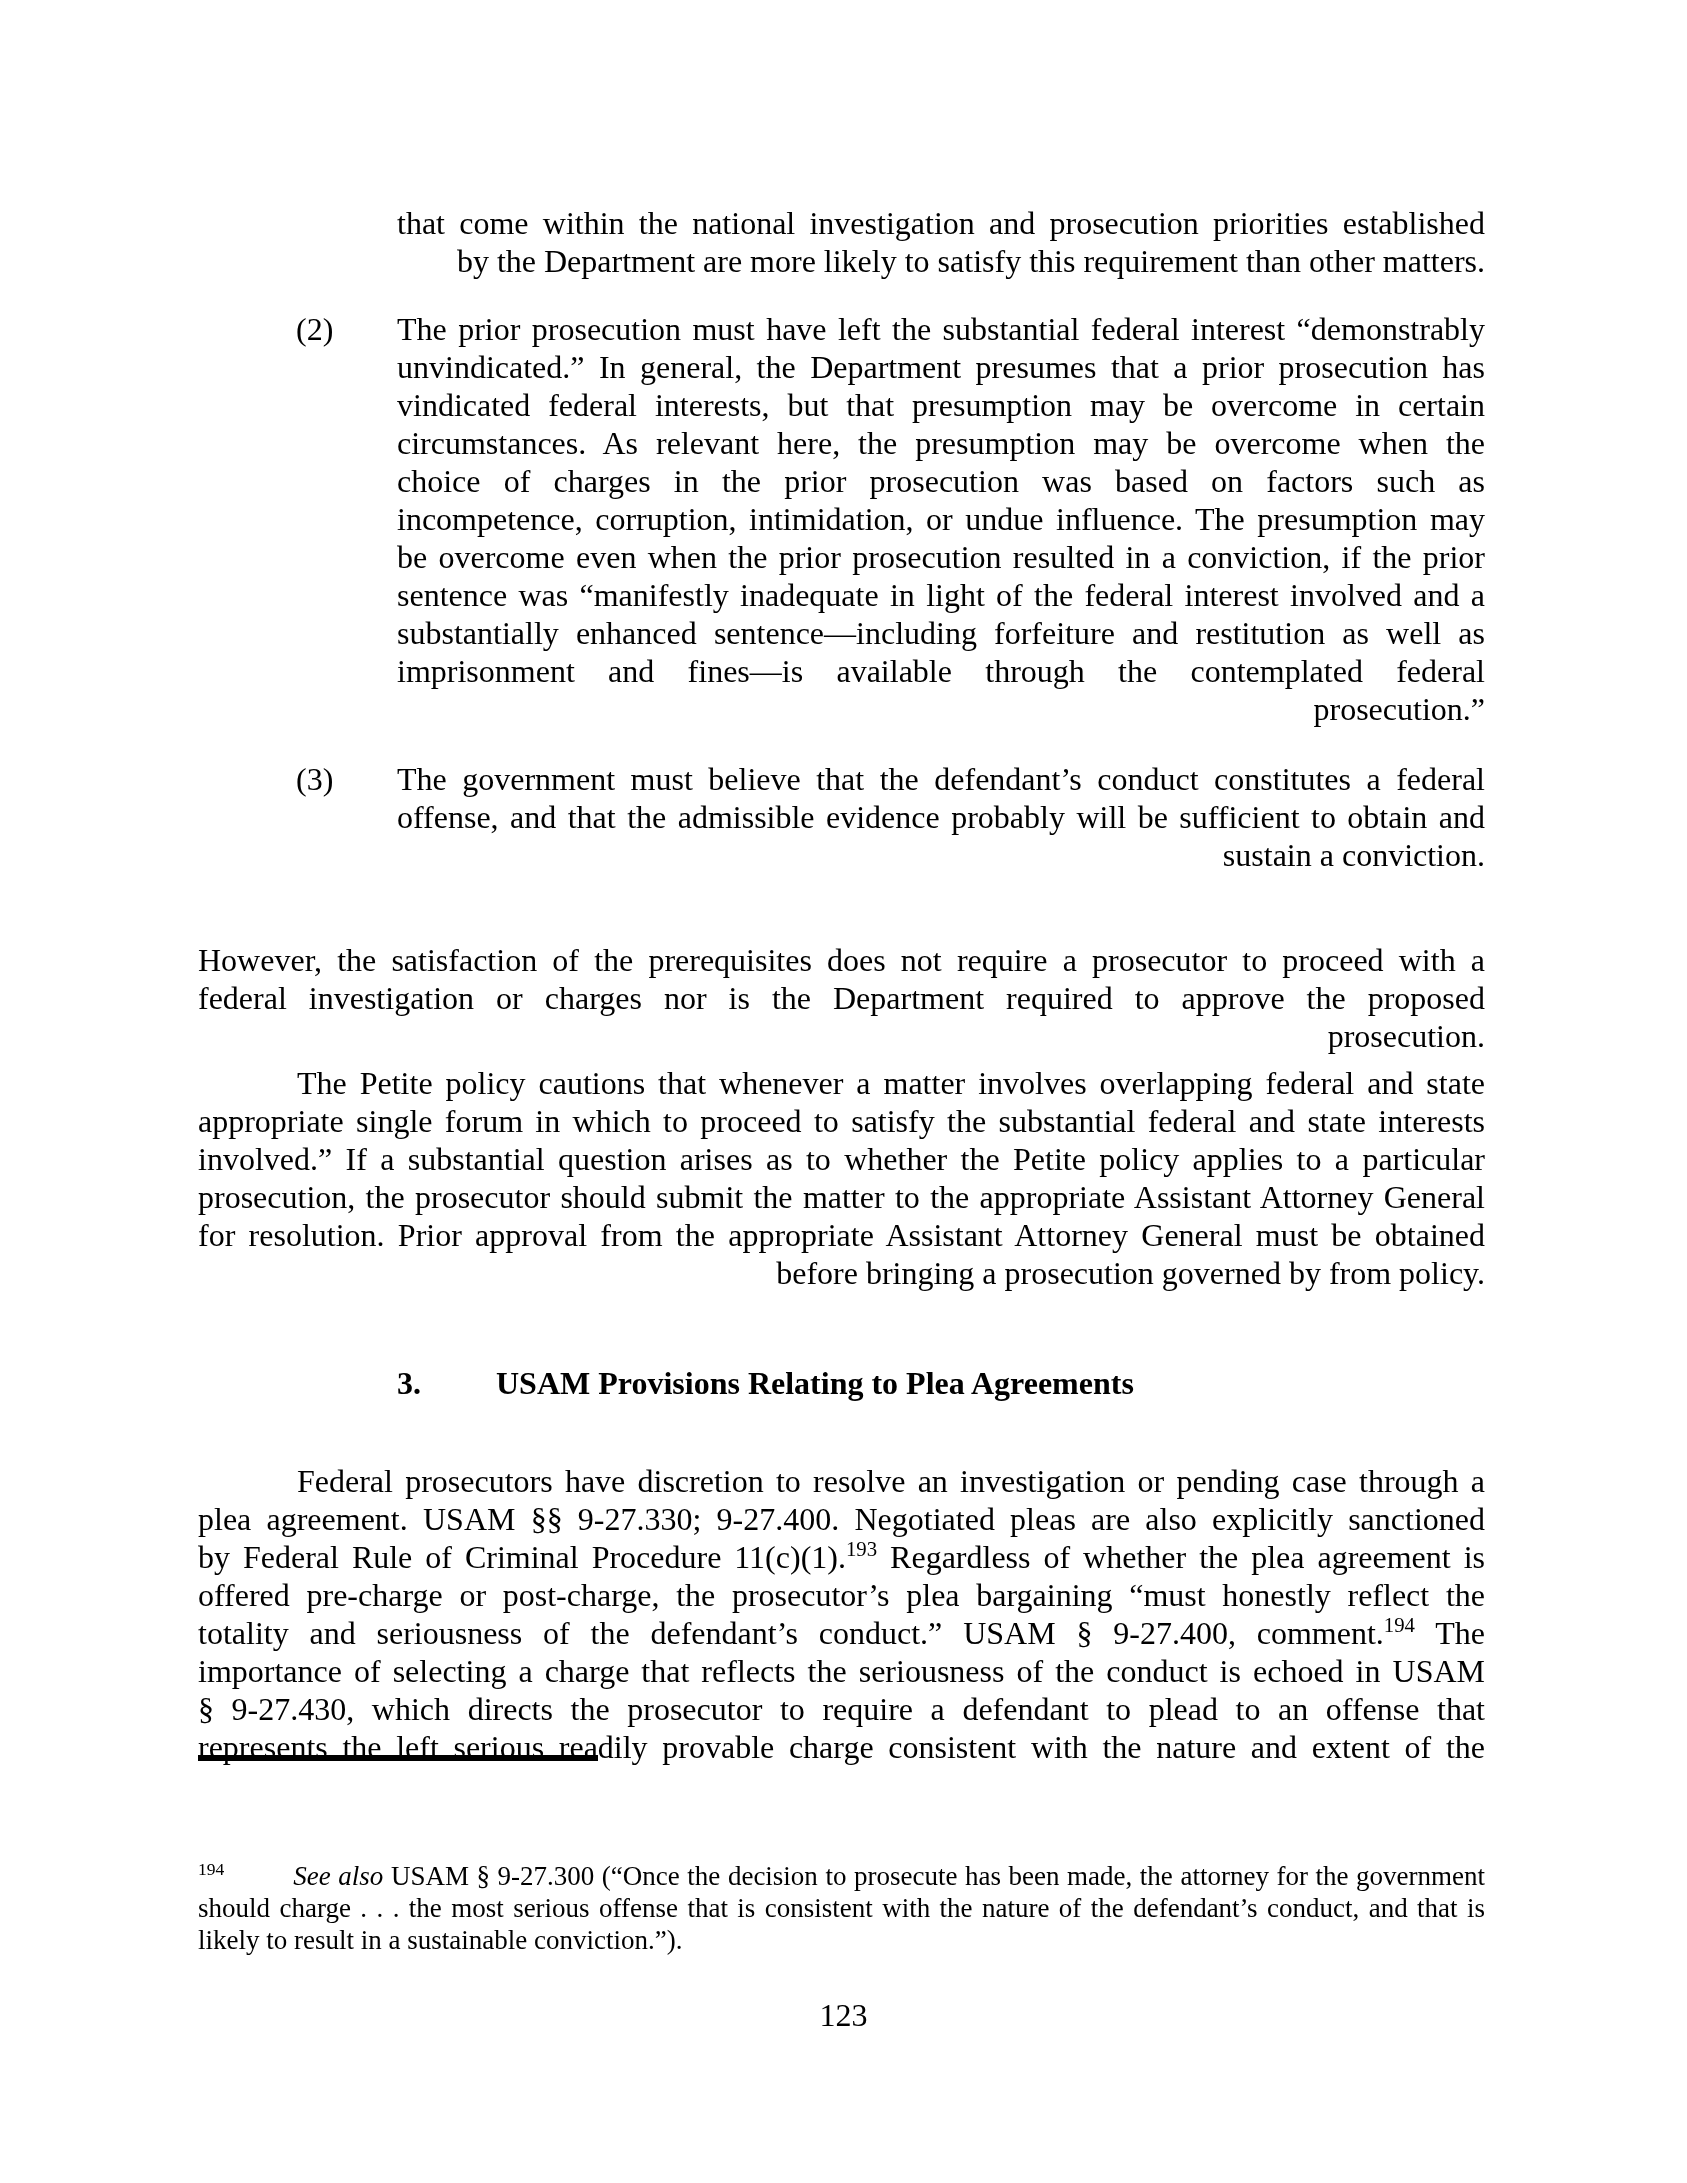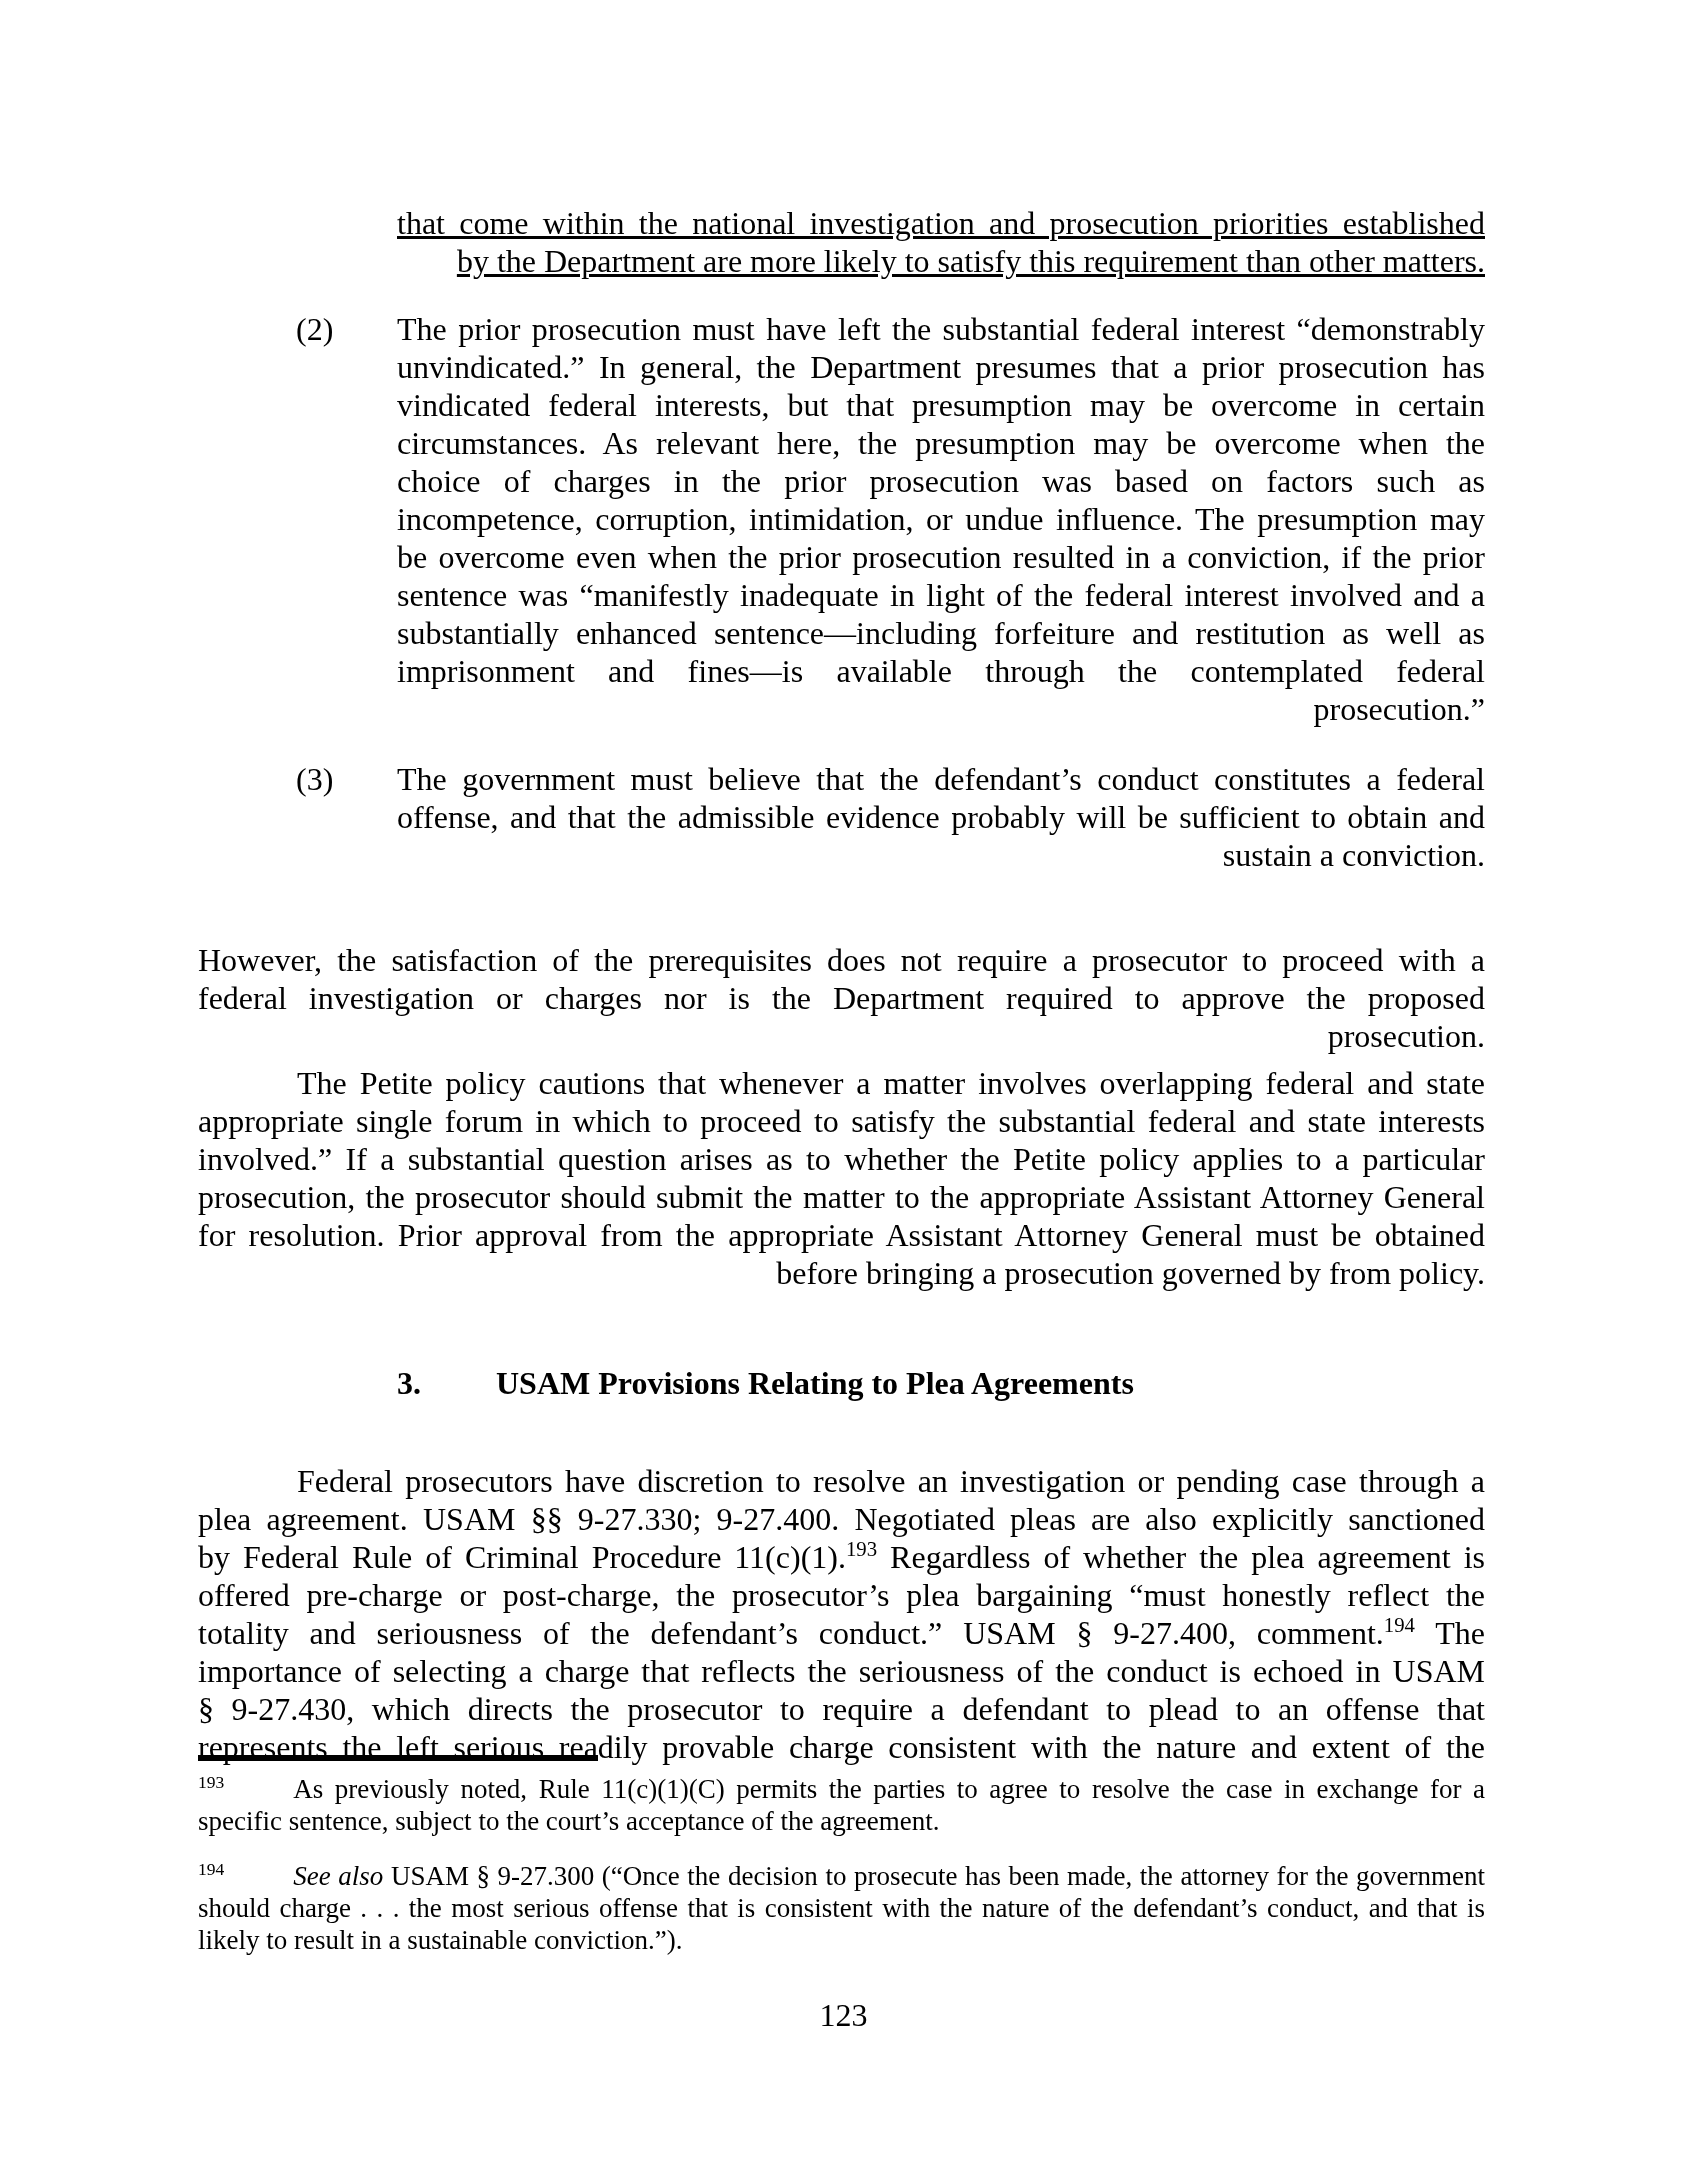--- a/index.html
+++ b/index.html
@@ -26,21 +26,21 @@
   .fntab { display:inline-block; width:69px; }
   .ital { font-style:italic; }
   #fnrule { background:#000; }
   #pageno { text-align:center; font-size:32px; line-height:38px; }
 </style>
 </head>
 <body>
 
 <div id="page">
 
-  <div class="block bodytext" style="left:397px; top:204px; width:1088px;text-decoration:underline;">
+  <div class="block bodytext" style="left:397px; top:204px; width:1088px;">
     <div class="line jline">that come within the national investigation and prosecution priorities established</div>
     <div class="line">by the Department are more likely to satisfy this requirement than other matters.</div>
   </div>
 
   <div class="marker" style="left:296px; top:310px;">(2)</div>
   <div class="block bodytext" style="left:397px; top:310px; width:1088px;">
     <div class="line jline">The prior prosecution must have left the substantial federal interest “demonstrably</div>
     <div class="line jline">unvindicated.”  In general, the Department presumes that a prior prosecution has</div>
     <div class="line jline">vindicated federal interests, but that presumption may be overcome in certain</div>
     <div class="line jline">circumstances.  As relevant here, the presumption may be overcome when the</div>
@@ -85,24 +85,20 @@
     <div class="line jline"><span>by Federal Rule of Criminal Procedure 11(c)(1).</span><span class="sup">193</span><span>  Regardless of whether the plea agreement is</span></div>
     <div class="line jline">offered pre-charge or post-charge, the prosecutor’s plea bargaining “must honestly reflect the</div>
     <div class="line jline"><span>totality and seriousness of the defendant’s conduct.”  USAM § 9-27.400, comment.</span><span class="sup">194</span><span>  The</span></div>
     <div class="line jline">importance of selecting a charge that reflects the seriousness of the conduct is echoed in USAM</div>
     <div class="line jline">§ 9-27.430, which directs the prosecutor to require a defendant to plead to an offense that</div>
     <div class="line jline">represents the left serious readily provable charge consistent with the nature and extent of the</div>
   </div>
 
   <div id="fnrule" class="block" style="left:198px; top:1755px; width:400px; height:6px;"></div>
 
-  <div class="block fntext" style="left:198px; top:1773px; width:1287px;">
-    <div class="fnline jline"><span class="fnsup">193</span><span class="fntab"></span><span>As previously noted, Rule 11(c)(1)(C) permits the parties to agree to resolve the case in exchange for a</span></div>
-    <div class="fnline">specific sentence, subject to the court’s acceptance of the agreement.</div>
-  </div>
 
   <div class="block fntext" style="left:198px; top:1860px; width:1287px;">
     <div class="fnline jline"><span class="fnsup">194</span><span class="fntab"></span><span class="ital">See also</span><span> USAM § 9-27.300 (“Once the decision to prosecute has been made, the attorney for the government</span></div>
     <div class="fnline jline">should charge . . . the most serious offense that is consistent with the nature of the defendant’s conduct, and that is</div>
     <div class="fnline">likely to result in a sustainable conviction.”).</div>
   </div>
 
   <div id="pageno" class="block" style="left:0px; top:1996px; width:1687px;">123</div>
 
 </div>

